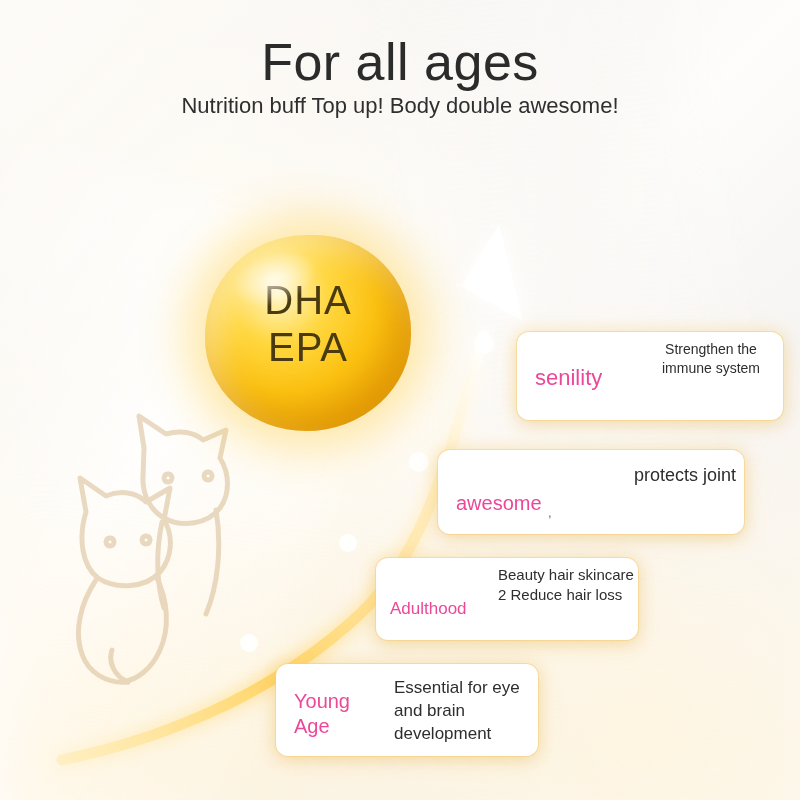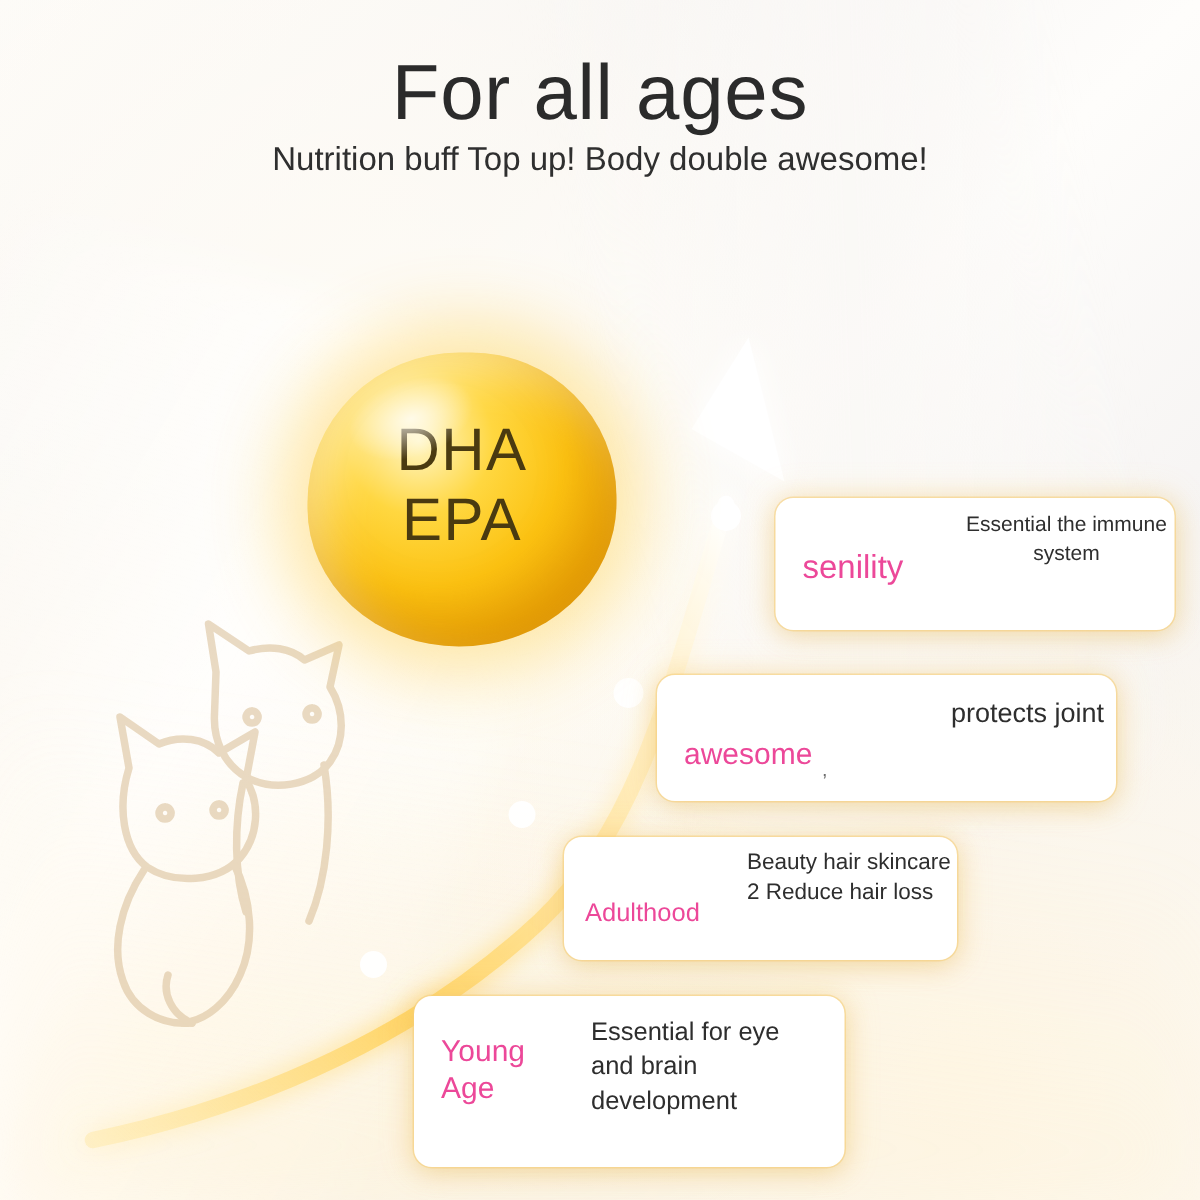--- a/index.html
+++ b/index.html
@@ -152,21 +152,21 @@
   #card-health .stage { left: 18px; top: 42px; font-size: 20px; }
   #card-health .benefit { left: 128px; top: 13px; width: 170px; text-align: right; font-size: 18px; }
   #card-health .tick { position: absolute; left: 110px; top: 55px; font-size: 13px; color: #6b6b6b; }
 
   
   #card-adulthood { left: 376px; top: 558px; width: 262px; height: 82px; }
   #card-adulthood .stage { left: 14px; top: 41px; font-size: 17px; }
   #card-adulthood .benefit { left: 122px; top: 7px; width: 136px; font-size: 15px; }
 
   
-  #card-young { left: 276px; top: 664px; width: 262px; height: 114px; padding-left: 25px; }
+  #card-young { left: 276px; top: 664px; width: 262px; height: 92px; }
   #card-young .stage { left: 18px; top: 25px; font-size: 20px; line-height: 1.25; white-space: normal; width: 80px; }
   #card-young .benefit { left: 118px; top: 13px; width: 140px; font-size: 17px; }
 </style>
 </head>
 <body>
 
 <div id="page">
 
   <div class="streak streak-a"></div>
   <div class="streak streak-b"></div>
@@ -223,21 +223,21 @@
 
   <div class="drop">
     <div class="drop-label">
       <span>DHA</span>
       <span>EPA</span>
     </div>
   </div>
 
   <div class="card" id="card-senility">
     <div class="stage">senility</div>
-    <div class="benefit">Essential the immune system</div>
+    <div class="benefit">Strengthen the immune system</div>
   </div>
 
   <div class="card" id="card-health">
     <div class="stage">awesome</div>
     <div class="benefit">protects joint</div>
     <div class="tick">,</div>
   </div>
 
   <div class="card" id="card-adulthood">
     <div class="stage">Adulthood</div>

